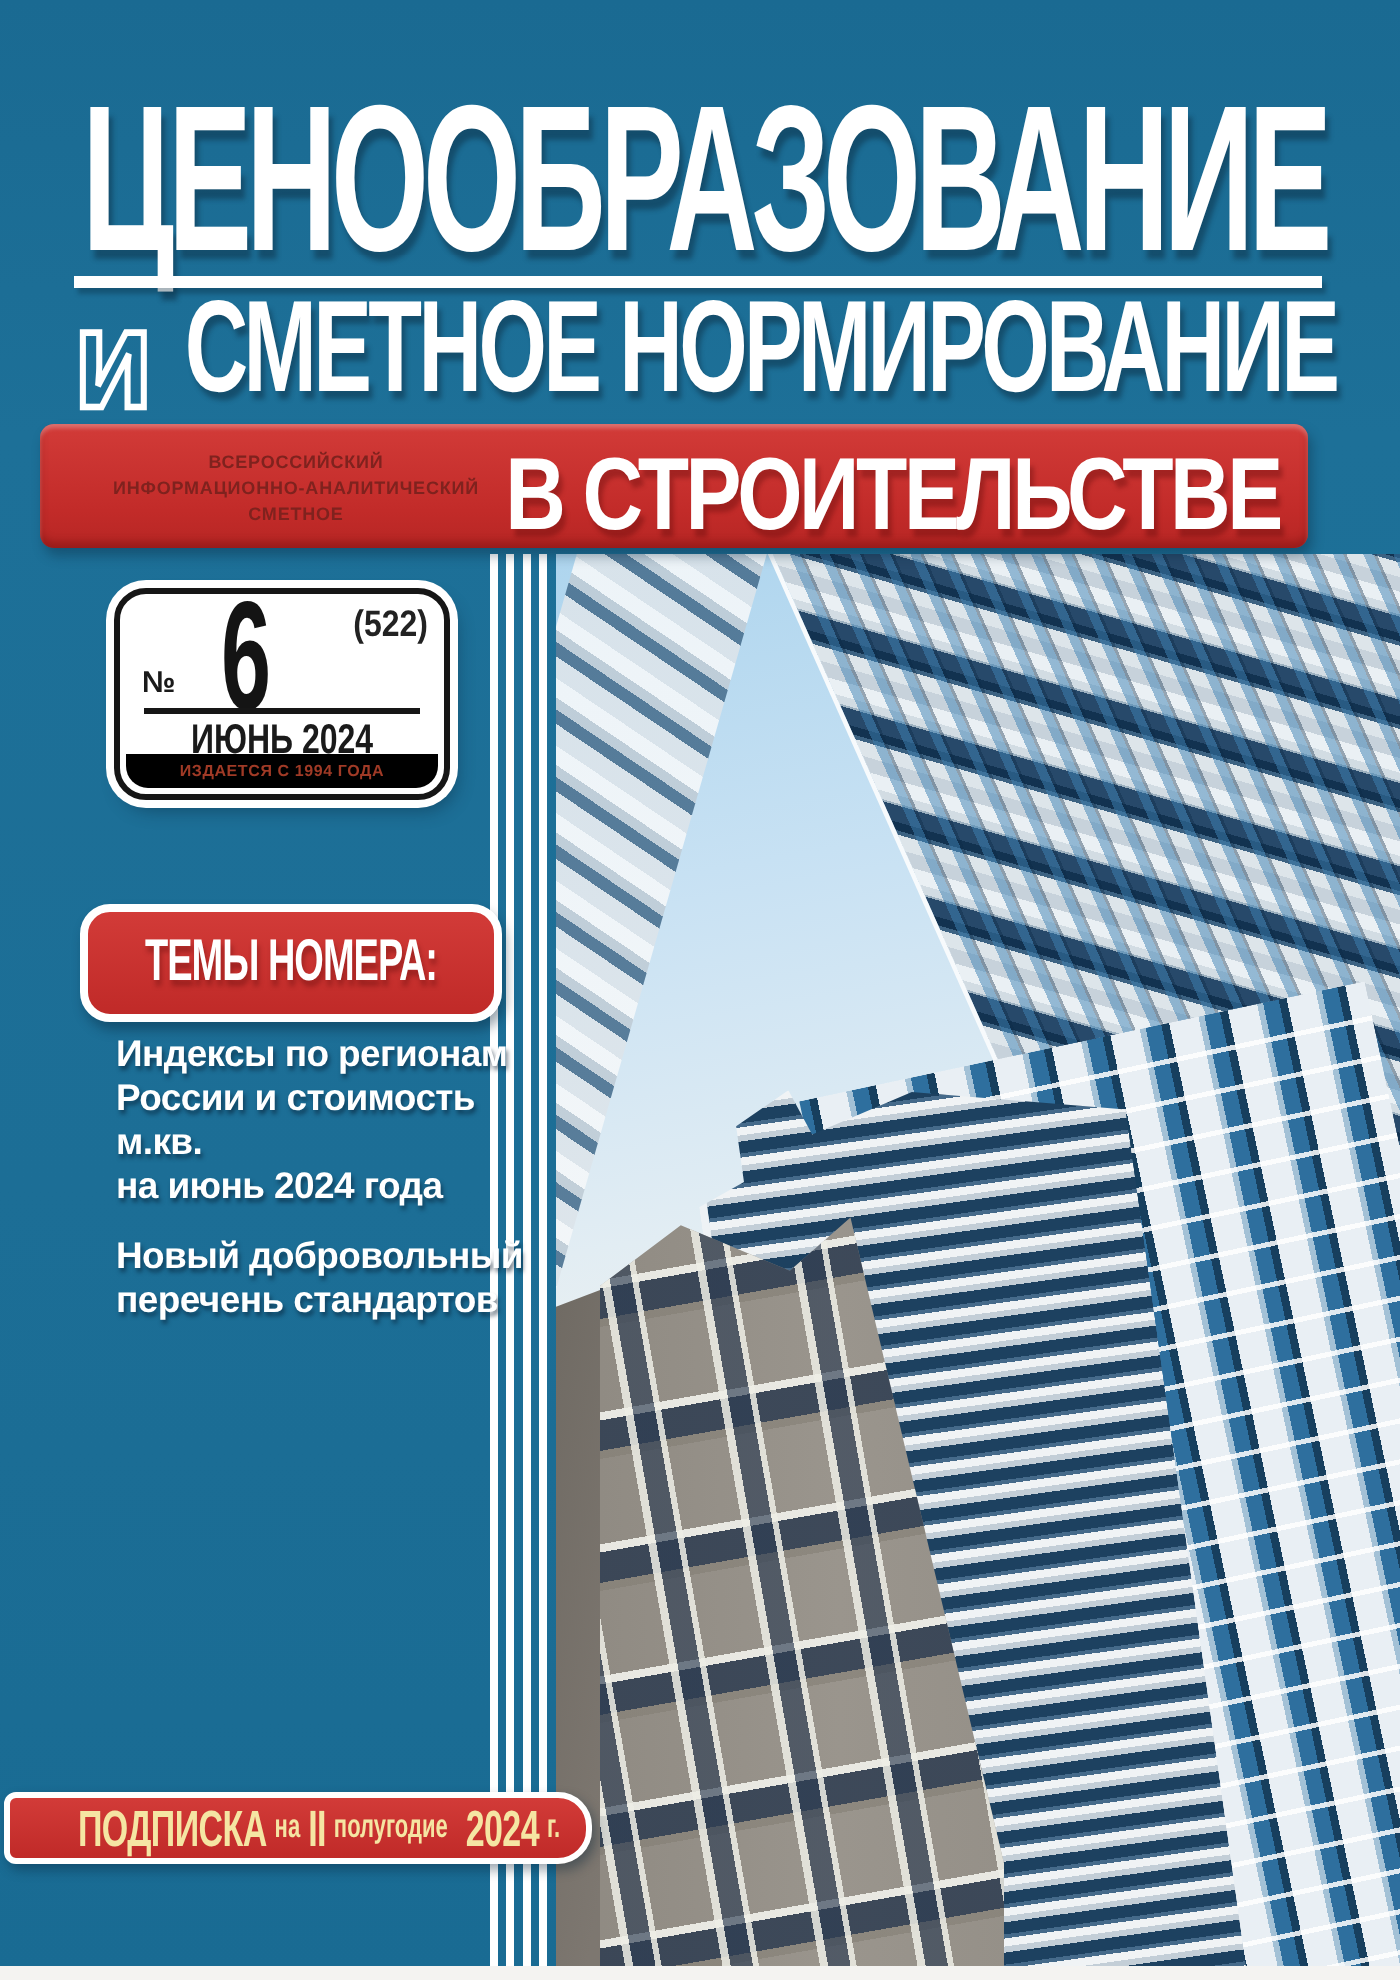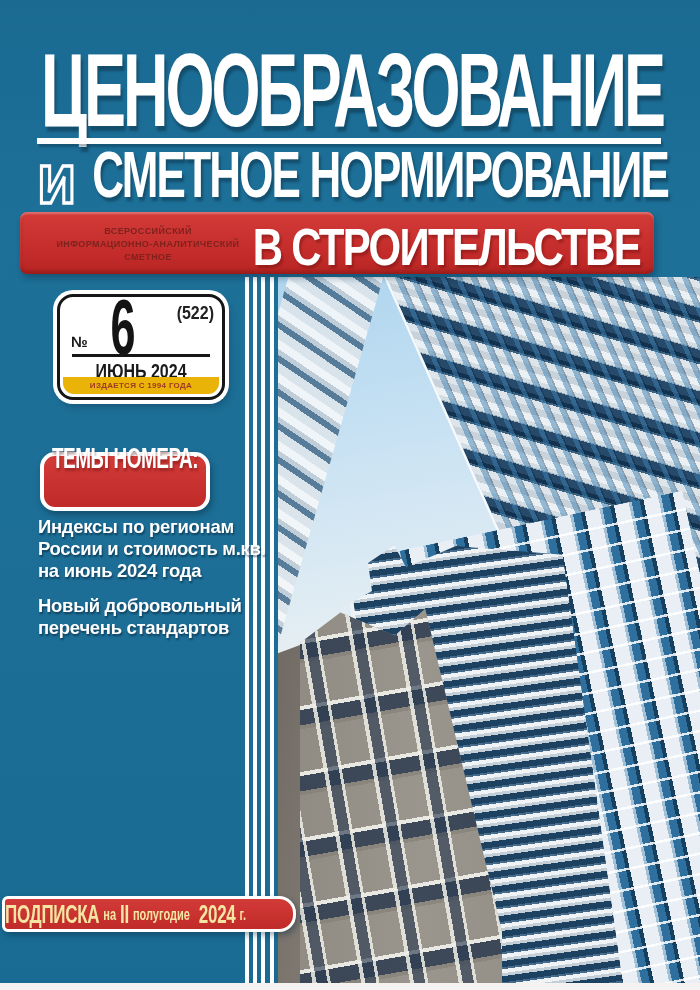--- a/index.html
+++ b/index.html
@@ -120,46 +120,47 @@
   .badge-total{position:absolute;right:8px;top:6px;font-size:16px;font-weight:600;color:#222;
     transform:scaleY(1.15);transform-origin:top right;}
   .badge-line{position:absolute;left:12px;right:12px;top:57px;height:3px;background:#161616;}
   .badge-month{
     position:absolute;left:0;right:0;top:64px;text-align:center;
     font-size:16px;font-weight:bold;color:#1a1a1a;line-height:1;
   }
   .badge-month .sy{transform:scaleY(1.3);}
   .badge-since{
     position:absolute;left:3px;right:3px;bottom:3px;height:17px;border-radius:0 0 11px 11px;
-    background:#eab308;display:flex;align-items:center;justify-content:center;
+    background:#000000;display:flex;align-items:center;justify-content:center;
     font-size:8px;font-weight:bold;letter-spacing:.3px;color:#a03a26;
   }
   
   .themes-box{
-    position:absolute;left:40px;top:452px;width:170px;height:59px;border-radius:15px;
+    position:absolute;left:40px;top:452px;width:211px;height:59px;border-radius:15px;
     background:linear-gradient(180deg,#d23b38,#c02a28);border:4px solid #fff;
-    display:flex;justify-content:center;
+    display:flex;align-items:center;justify-content:center;
     box-shadow:2px 4px 6px rgba(8,35,55,.4);
   }
   .themes-box span{
     font-weight:bold;font-size:19px;letter-spacing:-.5px;color:#fff;white-space:nowrap;
     transform:scaleY(1.55);text-shadow:1px 2px 2px rgba(90,10,10,.4);
   }
   .topics{position:absolute;left:38px;top:516px;width:242px;}
   .topic{
     white-space:pre-line;font-weight:bold;font-size:18.5px;letter-spacing:-.3px;
     line-height:22px;color:#fff;margin-bottom:13px;
     text-shadow:1px 2px 2px rgba(5,25,45,.55);
+    margin-left:20px;
   }
   
   .subbar{
     position:absolute;left:2px;top:896px;width:294px;height:36px;
     background:linear-gradient(180deg,#d23b38,#c02a28);
     border:3px solid #fff;border-radius:6px 17px 17px 6px;
-    display:flex;align-items:center;
+    display:flex;align-items:center;padding-left:34px;
     box-shadow:2px 3px 6px rgba(8,35,55,.4);
   }
   .subbar .seg{color:#f5e5a3;font-weight:bold;line-height:1;white-space:nowrap;
     transform:scaleY(1.5);transform-origin:center;display:inline-block;}
   .subbar .big{font-size:17px;letter-spacing:-.3px;}
   .subbar .small{font-size:11px;margin:0 4px;}
   .subbar .gap{margin-left:5px;}
   
   .bottom-edge{position:absolute;left:0;right:0;top:983px;height:7px;background:#f4f3f1;}
 </style>

